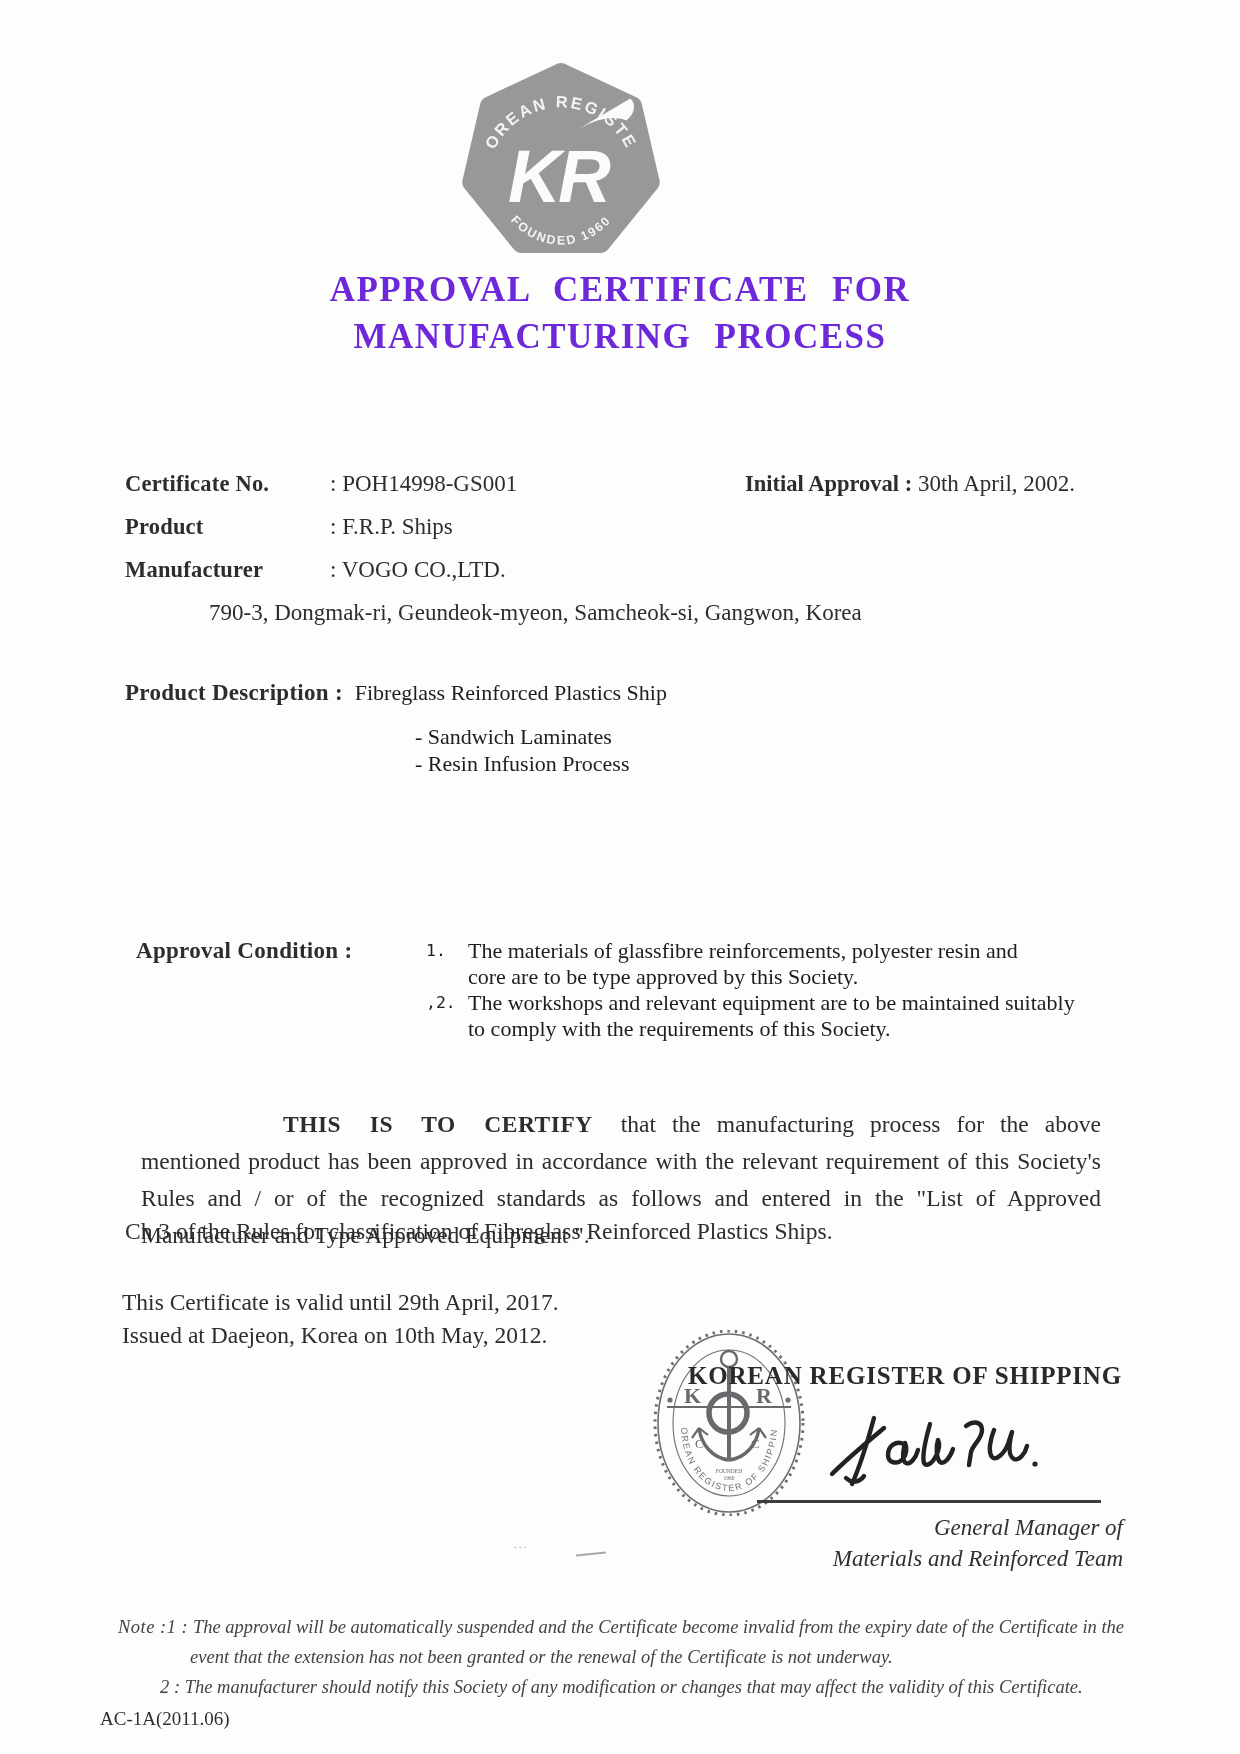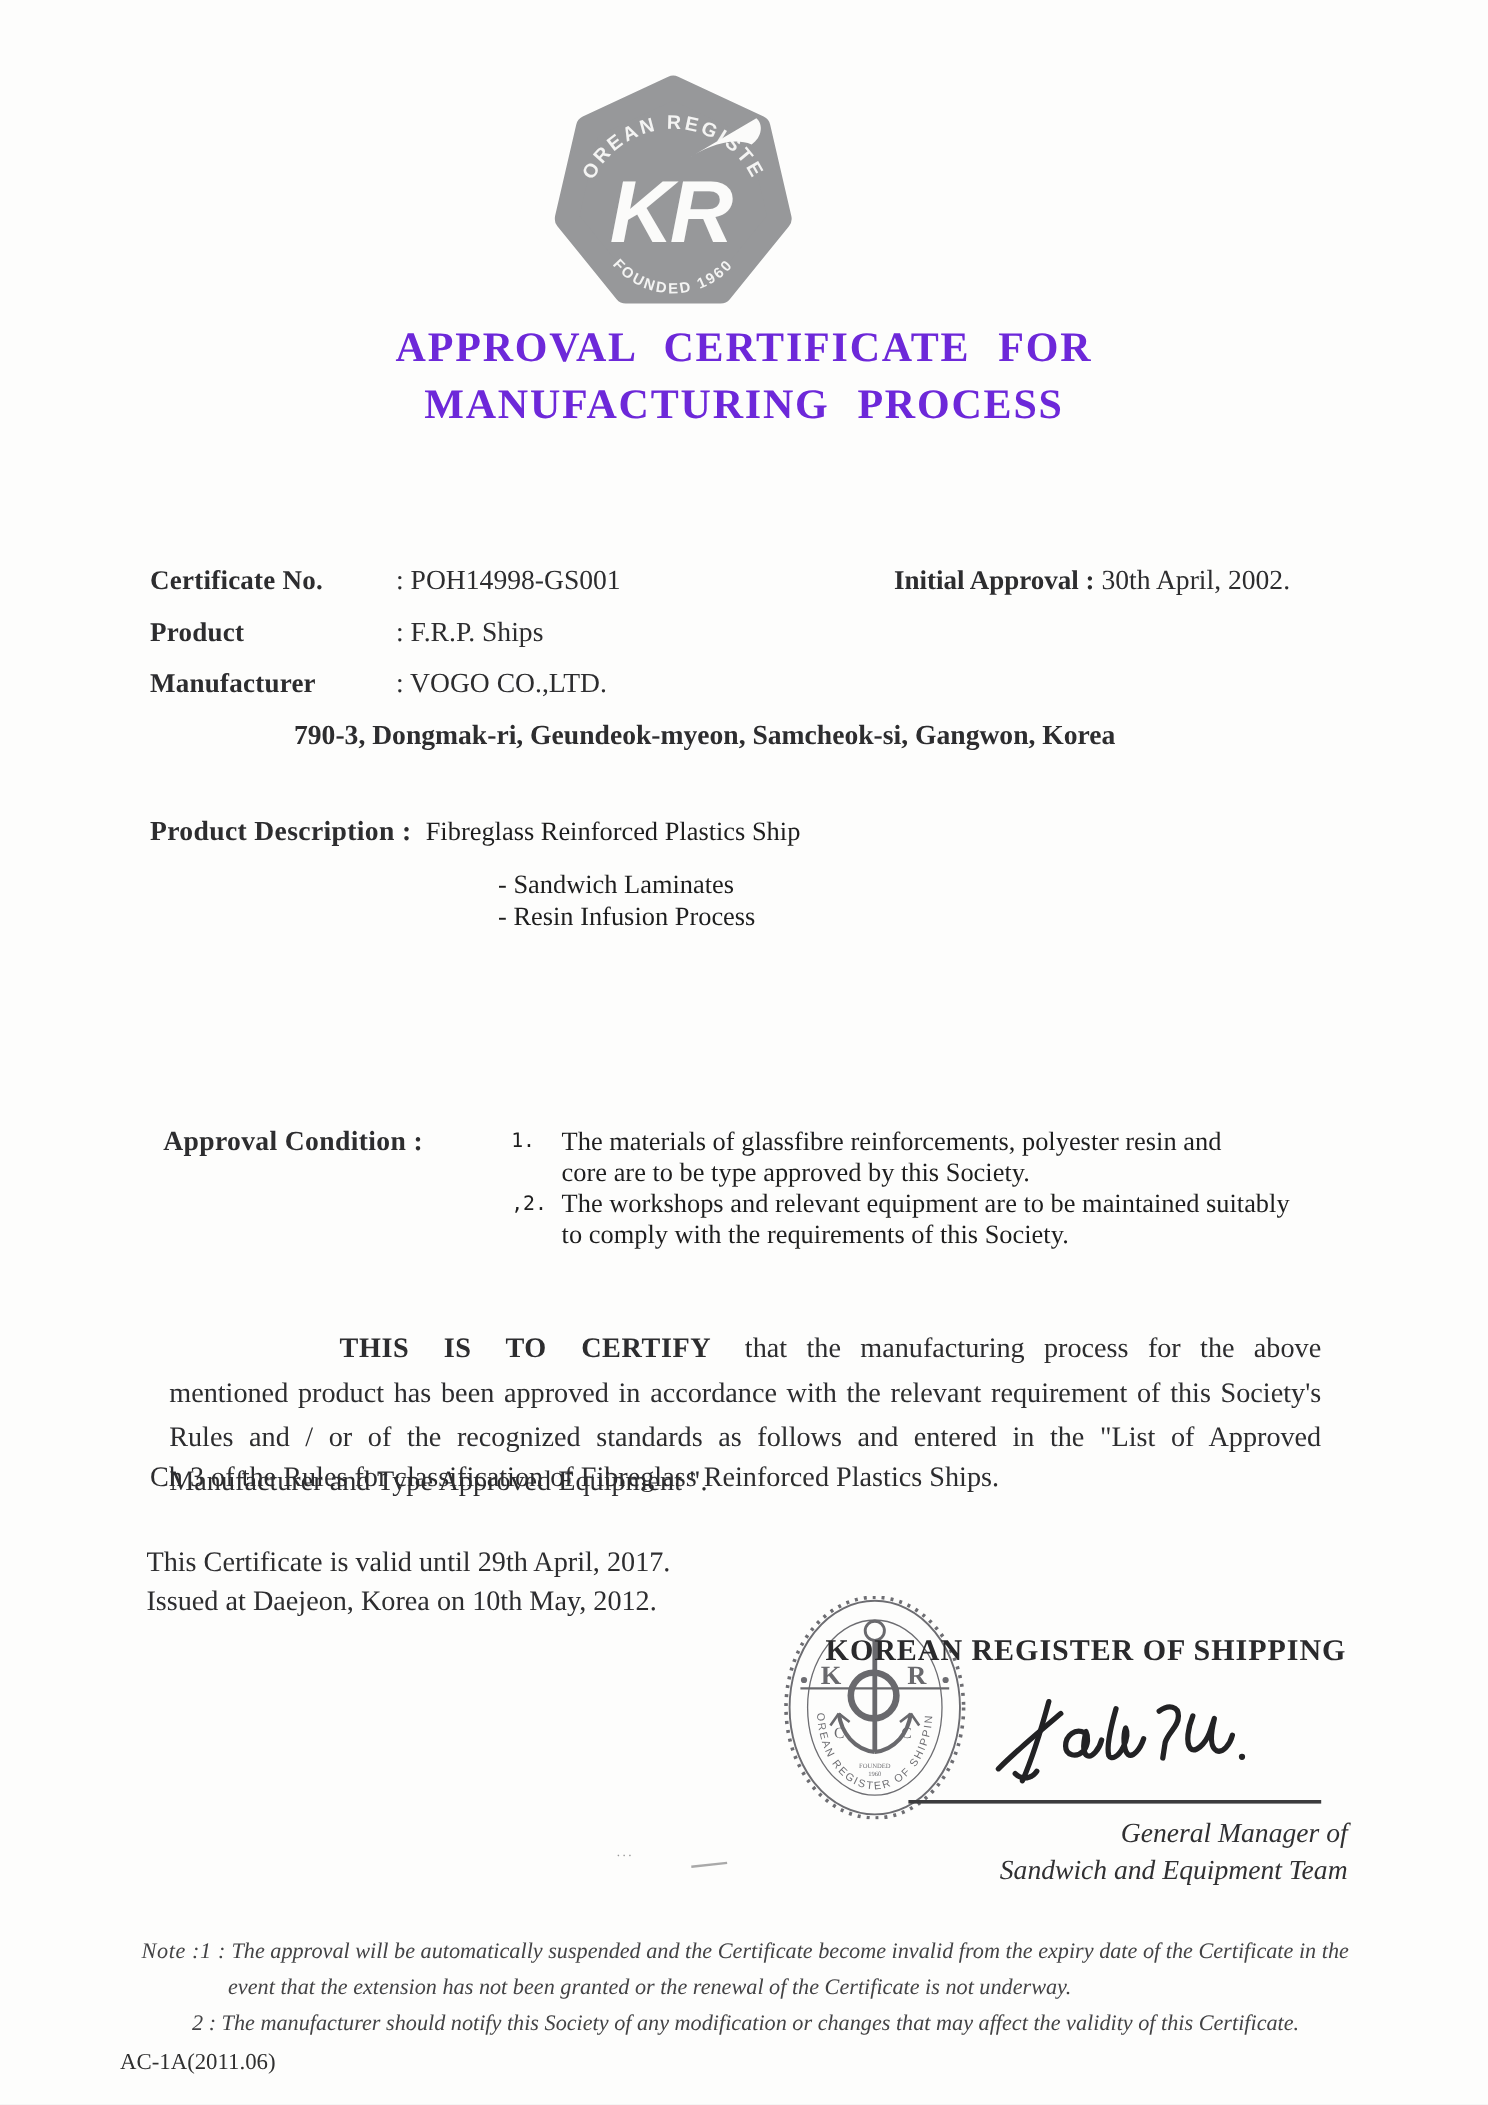--- a/index.html
+++ b/index.html
@@ -16,21 +16,21 @@
     font-weight:bold; font-size:35px; line-height:47px;
     letter-spacing:1.5px; word-spacing:13px; color:#6d28d9;
   }
   
   .meta { position:absolute; left:125px; top:468px; width:1000px; font-size:23px; }
   .meta-row { position:relative; display:flex; height:43px; line-height:32px; }
   .meta-label { width:205px; font-weight:bold; font-size:22.5px; letter-spacing:0.2px; flex:0 0 auto; }
   .meta-value { white-space:pre; }
   .initial-approval { position:absolute; left:620px; top:0; white-space:nowrap; }
   .initial-approval .lbl { font-weight:bold; font-size:22.5px; }
-  .address-line { margin-left:120px; line-height:32px; margin-top:0px;font-weight:bold; }
+  .address-line { margin-left:84px; line-height:32px; margin-top:0px; }
   
   .pd-block { position:absolute; left:125px; top:680px; width:1000px; }
   .pd-line { font-size:23px; }
   .pd-label { font-weight:bold; font-size:23px; letter-spacing:0.3px;text-align:right; }
   .mono { font-family:Liberation Serif, serif; font-size:22px; color:#1e1e1e; }
   .pd-value { margin-left:6px; }
   .pd-items { margin:17px 0 0 290px; line-height:27px; }
   
   .ac-block { position:absolute; left:136px; top:938px; width:1020px; display:flex; }
   .ac-label { flex:0 0 290px; font-weight:bold; font-size:23px; letter-spacing:0.3px; line-height:26px; }
@@ -200,21 +200,21 @@
       <path d="M140,16 C148,10 156,12 156,20 C156,29 148,33 145,42 L143,55"></path>
       <path d="M168,20 C164,30 162,42 166,47 C170,51 178,44 182,34 L186,22 C183,34 182,46 188,49 C193,51 199,44 201,36"></path>
       <circle cx="209" cy="54" r="2.6" fill="#222224" stroke="none"></circle>
     </g>
   </svg>
 
   <div class="sig-line"></div>
 
   <div class="signer">
     <div>General Manager of</div>
-    <div>Sandwich and Equipment Team</div>
+    <div>Materials and Reinforced Team</div>
   </div>
 
   <div class="artifact-dots">...</div>
   <div class="artifact-dash"></div>
 
   <div class="notes">
     <div class="note-1">
       <span class="note-label">Note :1 :</span>
       <span>The approval will be automatically suspended and the Certificate become invalid from the expiry date of the Certificate in the event that the extension has not been granted or the renewal of the Certificate is not underway.</span>
     </div>

